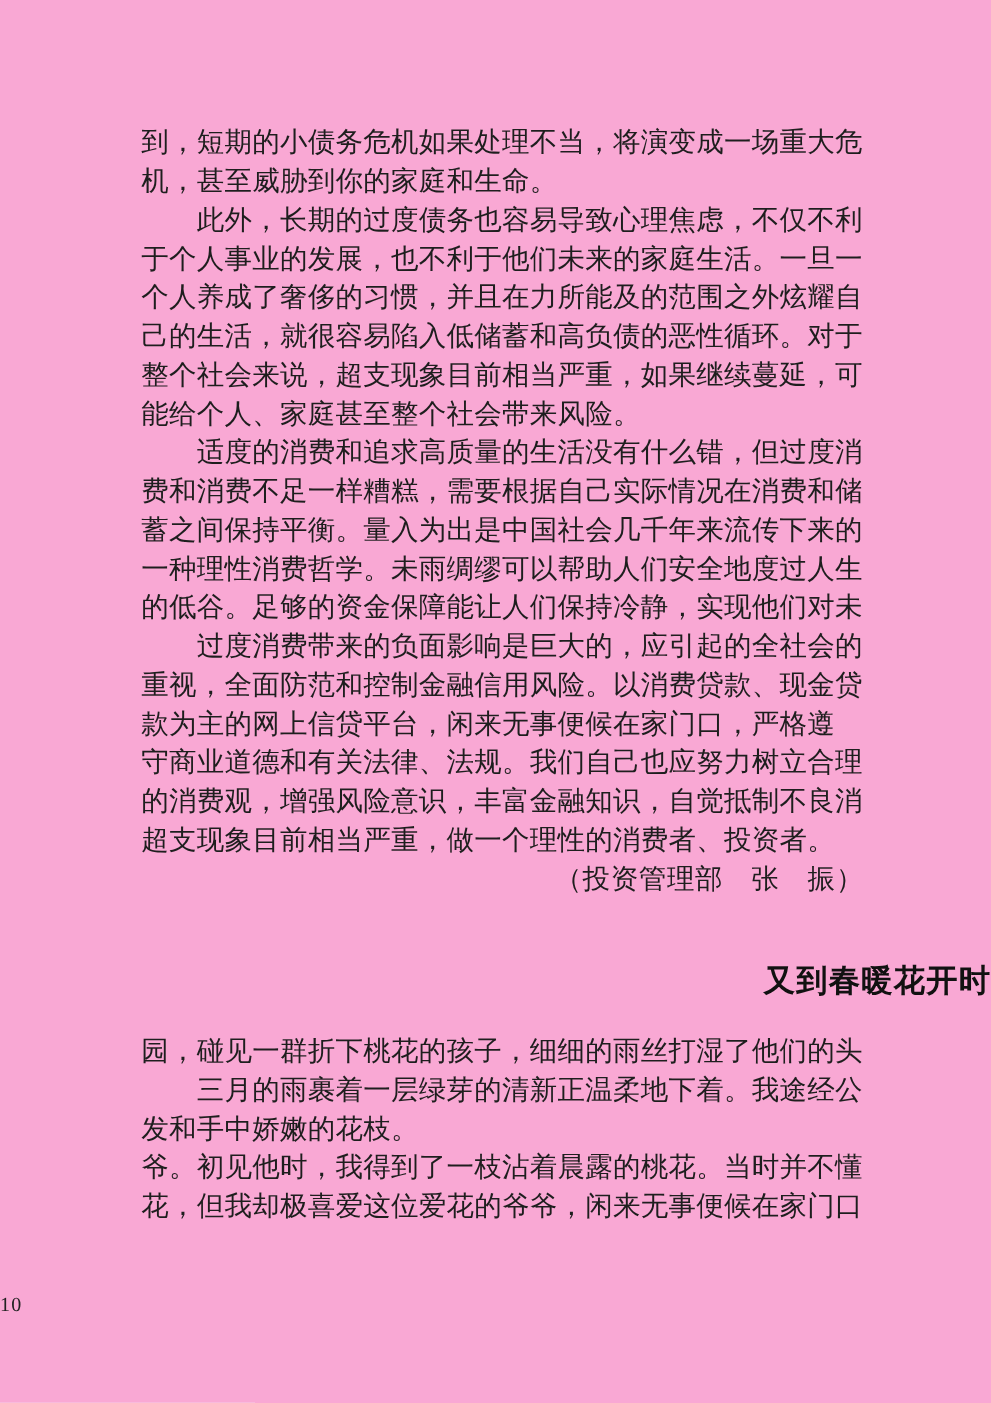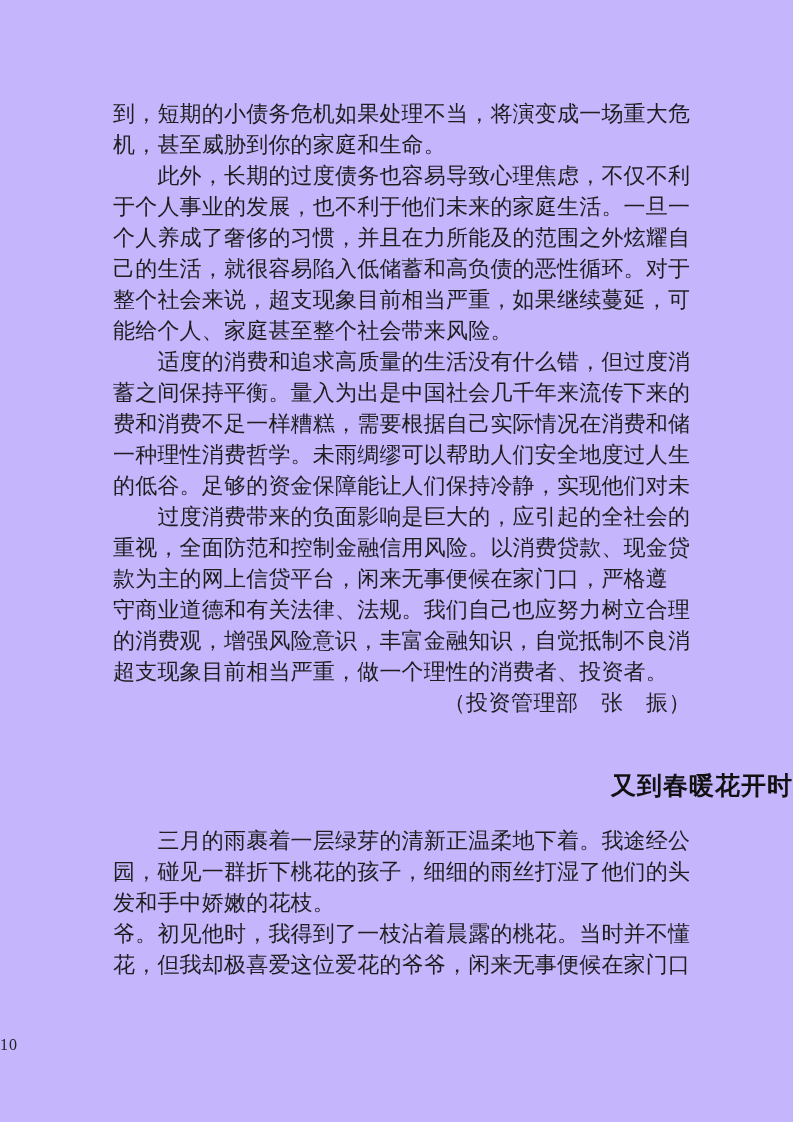--- a/index.html
+++ b/index.html
@@ -9,21 +9,21 @@
   body {
     width: 793px;
     height: 1122px;
     background: #f4f4f4;
     font-family: "Liberation Serif", "DejaVu Serif", serif;
   }
   .page {
     position: relative;
     width: 793px;
     height: 1122px;
-    background: #c4b5fd;
+    background: #f9a8d4;
     overflow: hidden;
   }
   .article {
     position: absolute;
     left: 113px;
     width: 578px;
     color: #1e1e1e;
   }
   .article-1 { top: 98px; }
   .article-2 { top: 825px; }
@@ -75,40 +75,40 @@
     <div>
         <div class="line">到，短期的小债务危机如果处理不当，将演变成一场重大危</div>
         <div class="line">机，甚至威胁到你的家庭和生命。</div>
         <div class="line">　　此外，长期的过度债务也容易导致心理焦虑，不仅不利</div>
         <div class="line">于个人事业的发展，也不利于他们未来的家庭生活。一旦一</div>
         <div class="line">个人养成了奢侈的习惯，并且在力所能及的范围之外炫耀自</div>
         <div class="line">己的生活，就很容易陷入低储蓄和高负债的恶性循环。对于</div>
         <div class="line">整个社会来说，超支现象目前相当严重，如果继续蔓延，可</div>
         <div class="line">能给个人、家庭甚至整个社会带来风险。</div>
         <div class="line">　　适度的消费和追求高质量的生活没有什么错，但过度消</div>
+        <div class="line">费和消费不足一样糟糕，需要根据自己实际情况在消费和储</div>
         <div class="line">蓄之间保持平衡。量入为出是中国社会几千年来流传下来的</div>
-        <div class="line">费和消费不足一样糟糕，需要根据自己实际情况在消费和储</div>
         <div class="line">一种理性消费哲学。未雨绸缪可以帮助人们安全地度过人生</div>
         <div class="line">的低谷。足够的资金保障能让人们保持冷静，实现他们对未</div>
         <div class="line">　　过度消费带来的负面影响是巨大的，应引起的全社会的</div>
         <div class="line">重视，全面防范和控制金融信用风险。以消费贷款、现金贷</div>
         <div class="line">款为主的网上信贷平台，闲来无事便候在家门口，严格遵</div>
         <div class="line">守商业道德和有关法律、法规。我们自己也应努力树立合理</div>
         <div class="line">的消费观，增强风险意识，丰富金融知识，自觉抵制不良消</div>
         <div class="line">超支现象目前相当严重，做一个理性的消费者、投资者。</div>
       </div>
     <div class="line attribution">（投资管理部　张　振）</div>
   </section>
 
   <h1 class="article-title">又到春暖花开时</h1>
 
   <section class="article article-2">
     <div>
+        <div class="line">园，碰见一群折下桃花的孩子，细细的雨丝打湿了他们的头</div>
         <div class="line">　　三月的雨裹着一层绿芽的清新正温柔地下着。我途经公</div>
-        <div class="line">园，碰见一群折下桃花的孩子，细细的雨丝打湿了他们的头</div>
         <div class="line">发和手中娇嫩的花枝。</div>
         <div class="line">爷。初见他时，我得到了一枝沾着晨露的桃花。当时并不懂</div>
         <div class="line">花，但我却极喜爱这位爱花的爷爷，闲来无事便候在家门口</div>
       </div>
   </section>
 
   <footer class="page-footer">
     <span class="page-number">10</span>
   </footer>
 

